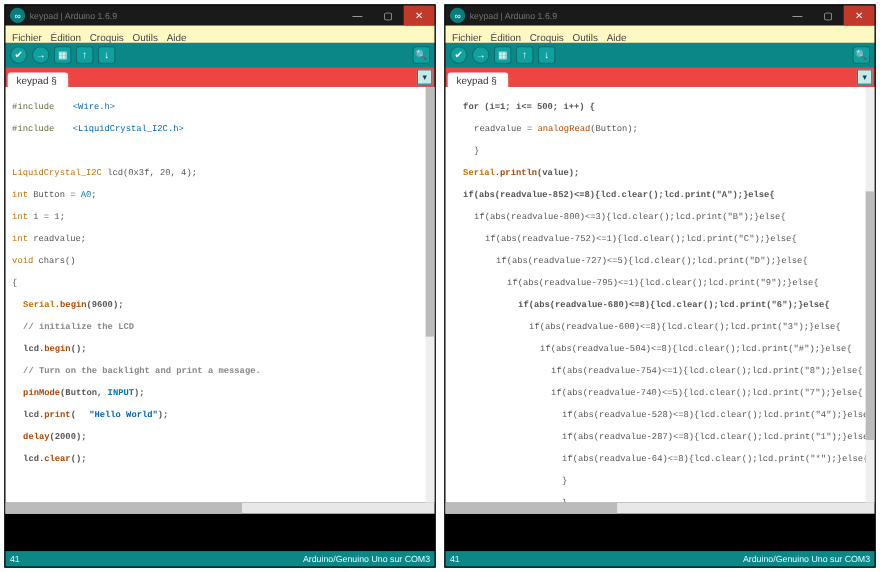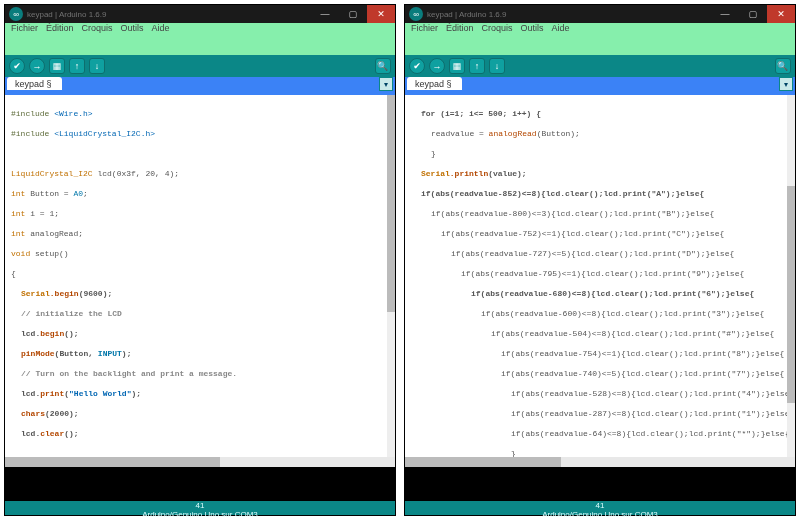--- a/index.html
+++ b/index.html
@@ -41,24 +41,24 @@
   }
   .title-text { opacity:.6; font-size:8px; }
   .win-btns { display:flex; height:100%; }
   .win-btn {
     width: 28px; height:100%;
     display:flex;align-items:center;justify-content:center;
     color:#ccc; font-size:9px;
   }
   .win-close { background:#c0392b; color:#fff; }
   .menubar {
-    background:#86efac;
-    height:32px;
+    background:#fef9c3;
+    height:16px;
     display:flex;
-    align-items:flex-start;
+    align-items:flex-end;
     gap:8px;
     padding:0 6px;
     font-size:9px;
     color:#444;
   }
   .toolbar {
     background:#0b8787;
     height:22px;
     display:flex;
     align-items:center;
@@ -69,24 +69,24 @@
     width:16px;height:16px;border-radius:3px;
     border:1px solid #0d6e6e;
     background:#0fa0a0;
     color:#fff;
     display:flex;align-items:center;justify-content:center;
     font-size:9px;
   }
   .tool.round{border-radius:50%;}
   .tool-spacer{flex:1;}
   .tabbar {
-    background:#3b82f6;
+    background:#ef4444;
     height:18px;
     display:flex;
-    align-items:flex-start;
+    align-items:flex-end;
     padding:0 2px;
   }
   .tab {
     background:#fff;
     border-radius:3px 3px 0 0;
     padding:2px 10px 1px 8px;
     font-size:9px;
     color:#333;
     display:flex;align-items:center;gap:4px;
   }
@@ -135,28 +135,27 @@
     background:#000;
   }
   .statusbar {
     height:14px;
     background:#0b8787;
     color:#dff;
     display:flex;
     align-items:center;
     font-size:8px;
     padding:0 4px;
-    flex-direction:column;
   }
   .statusbar .s-spacer{flex:1;}
 
   
   .c-pre   { color:#5e6b3a; }   
   .c-type  { color:#c07000; }   
-  .c-str   { color:#0066b3; }   
+  .c-str   { color:#0066b3;margin-left:12px; }   
   .c-com   { color:#888; }      
   .c-fn    { color:#b34700;margin-top:26px; }   
   .c-const { color:#0077aa; }   
 
   .line{display:block;}
   .ind1{padding-left:10px;font-weight:bold;}
   .ind2{padding-left:20px;}
   .ind3{padding-left:30px;}
   .ind4{padding-left:40px;}
   .ind5{padding-left:50px;}
@@ -204,30 +203,30 @@
   </div>
 
   <div class="editor-wrap">
     <div class="editor">
 <span class="line"><span class="c-pre">#include</span> <span class="c-str">&lt;Wire.h&gt;</span></span>
 <span class="line"><span class="c-pre">#include</span> <span class="c-str">&lt;LiquidCrystal_I2C.h&gt;</span></span>
 <span class="line"> </span>
 <span class="line"><span class="c-type">LiquidCrystal_I2C</span><span> lcd(0x3f, 20, 4);</span></span>
 <span class="line"><span class="c-type">int</span><span> Button = </span><span class="c-const">A0</span><span>;</span></span>
 <span class="line"><span class="c-type">int</span><span> i = 1;</span></span>
-<span class="line"><span class="c-type">int</span><span> analogRead;</span></span>
-<span class="line"><span class="c-type">void</span><span> setup()</span></span>
+<span class="line"><span class="c-type">int</span><span> readvalue;</span></span>
+<span class="line"><span class="c-type">void</span><span> chars()</span></span>
 <span class="line">{</span>
 <span class="line ind1"><span class="c-type">Serial</span><span class="c-fn">.begin</span><span>(9600);</span></span>
 <span class="line ind1 c-com">// initialize the LCD</span>
 <span class="line ind1"><span>lcd.</span><span class="c-fn">begin</span><span>();</span></span>
+<span class="line ind1 c-com">// Turn on the backlight and print a message.</span>
 <span class="line ind1"><span class="c-fn">pinMode</span><span>(Button, </span><span class="c-const">INPUT</span><span>);</span></span>
-<span class="line ind1 c-com">// Turn on the backlight and print a message.</span>
 <span class="line ind1"><span>lcd.</span><span class="c-fn">print</span><span>(</span><span class="c-str">"Hello World"</span><span>);</span></span>
-<span class="line ind1"><span class="c-fn">chars</span><span>(2000);</span></span>
+<span class="line ind1"><span class="c-fn">delay</span><span>(2000);</span></span>
 <span class="line ind1"><span>lcd.</span><span class="c-fn">clear</span><span>();</span></span>
 
 
 
 
 
 
 
 
 

